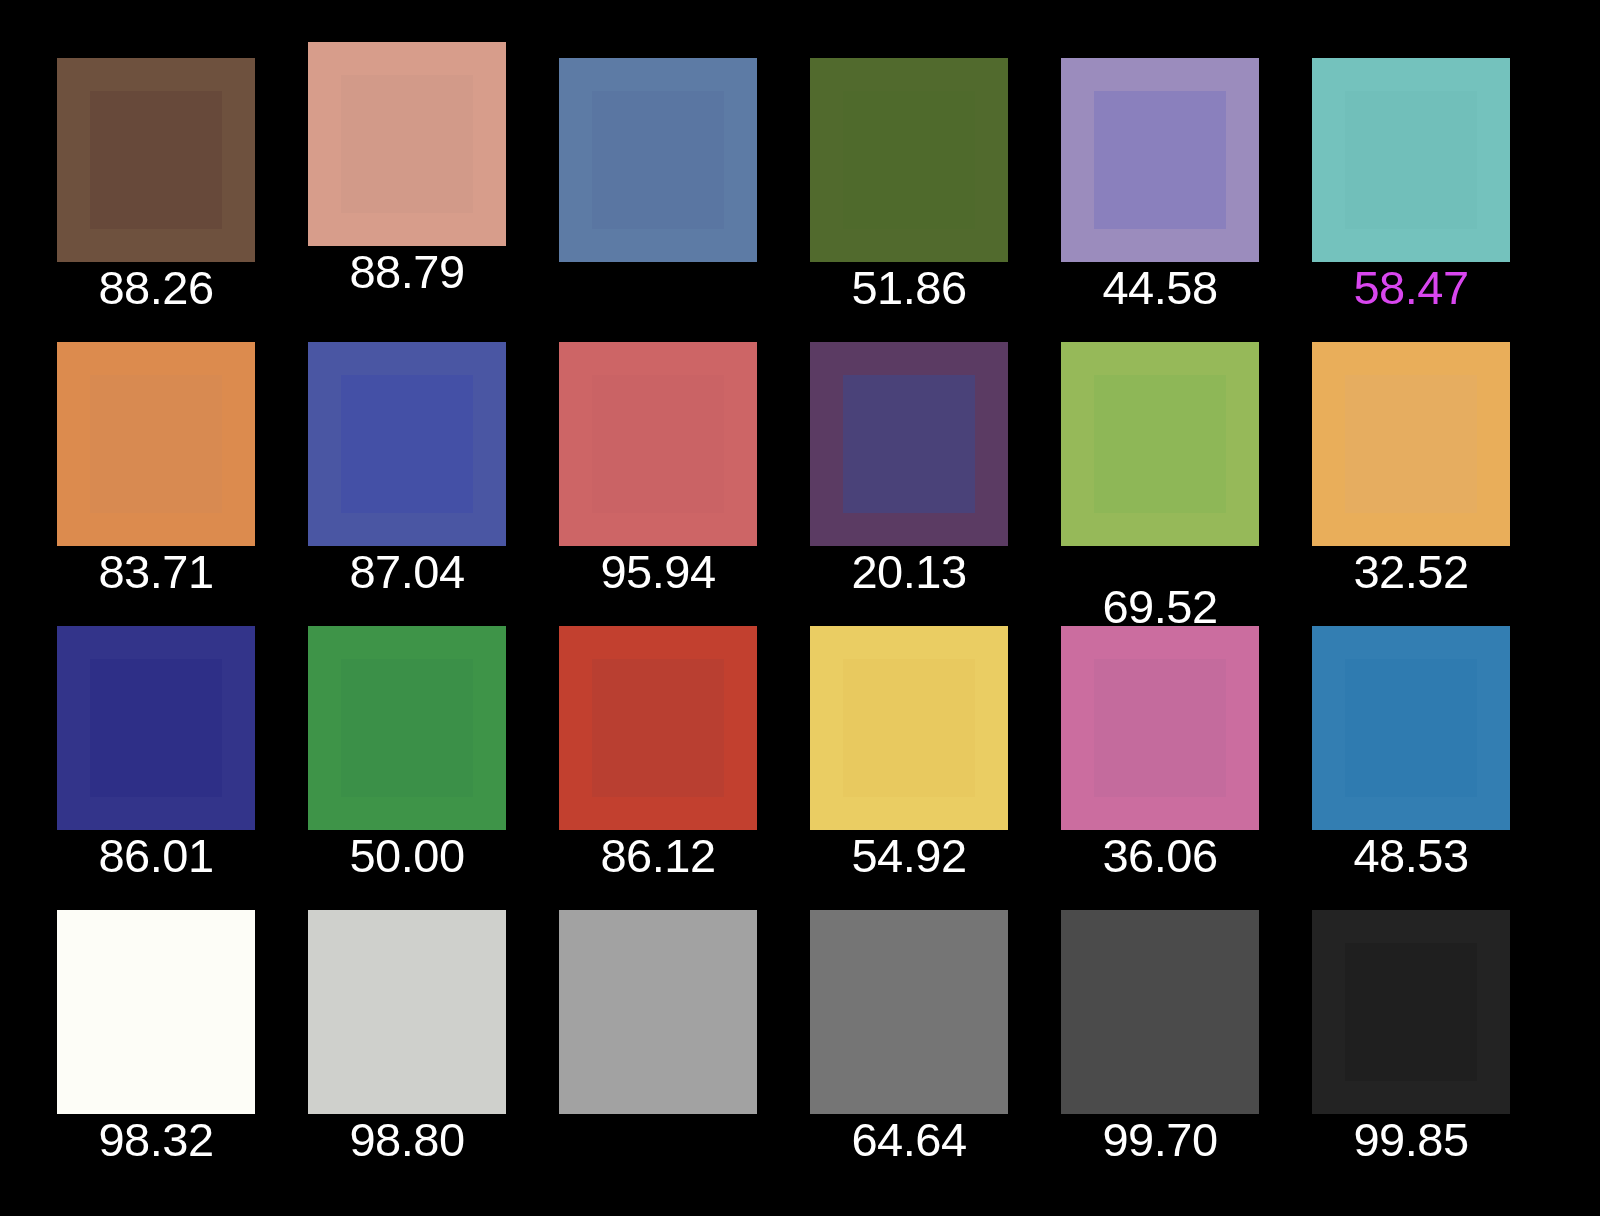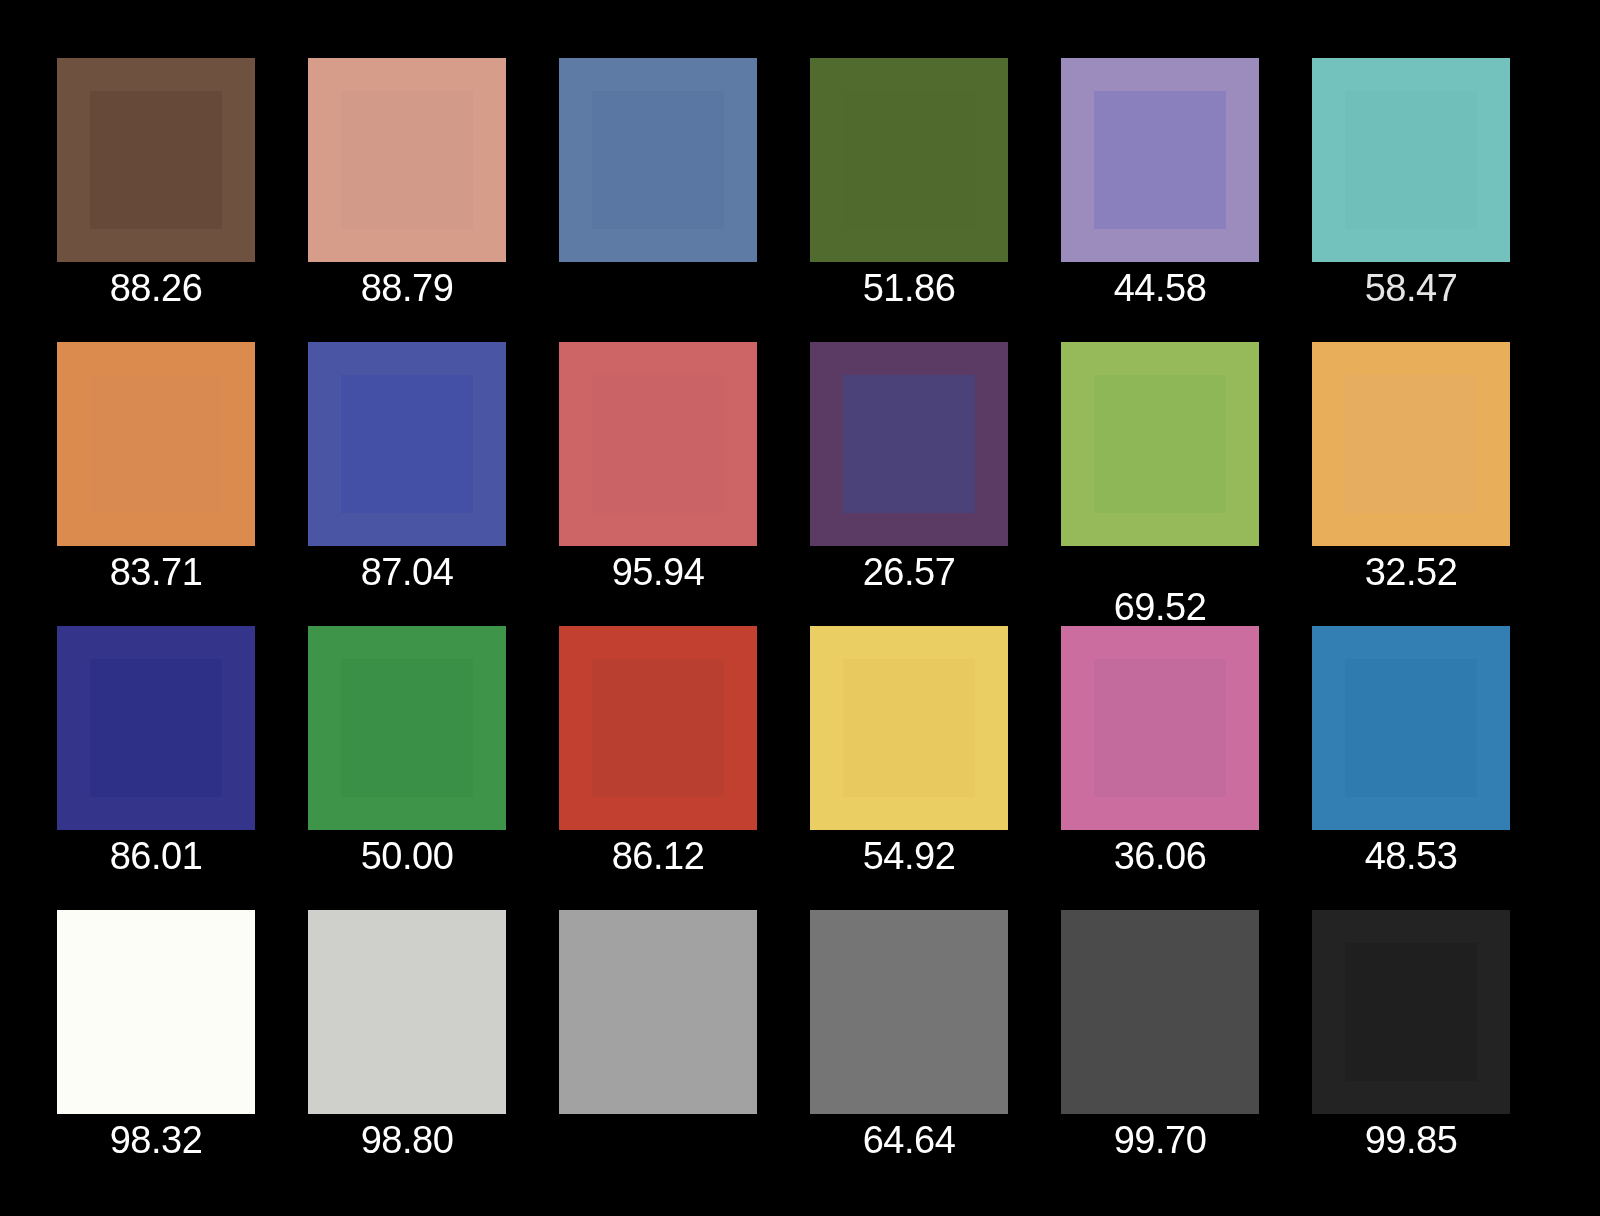--- a/index.html
+++ b/index.html
@@ -41,38 +41,38 @@
     width: 132px;
     height: 138px;
   }
 
   .patch-label {
     display: block;
     width: 198px;
     text-align: center;
     color: #ffffff;
     font-family: "Liberation Sans", sans-serif;
-    font-size: 38px;
+    font-size: 47px;
     line-height: 52px;
     letter-spacing: -0.5px;
     font-weight: 400;
     white-space: nowrap;
   }
 </style>
 </head>
 <body>
 
 <div id="chart-root" style="background: rgb(0, 0, 0);">
     <div class="patch-cell" style="left: 57px; top: 58px; width: 198px;">
       <div class="patch-swatch" style="width: 198px; height: 204px; background: rgb(110, 81, 62);">
         <div class="patch-inner" style="left: 33px; top: 33px; width: 132px; height: 138px; background: rgb(103, 73, 58);"></div>
       </div>
       <span class="patch-label" style="width: 198px; color: rgb(255, 255, 255);">88.26</span>
     </div>
-    <div class="patch-cell" style="left: 308px; top: 58px; width: 198px;">
+    <div class="patch-cell" style="left: 308px; top: 42px; width: 198px;">
       <div class="patch-swatch" style="width: 198px; height: 204px; background: rgb(215, 157, 139);">
         <div class="patch-inner" style="left: 33px; top: 33px; width: 132px; height: 138px; background: rgb(210, 154, 137);"></div>
       </div>
       <span class="patch-label" style="width: 198px; color: rgb(255, 255, 255);">88.79</span>
     </div>
     <div class="patch-cell" style="left: 559px; top: 58px; width: 198px;">
       <div class="patch-swatch" style="width: 198px; height: 204px; background: rgb(93, 123, 165);">
         <div class="patch-inner" style="left: 33px; top: 33px; width: 132px; height: 138px; background: rgb(90, 118, 162);"></div>
       </div>
     </div>
@@ -85,21 +85,21 @@
     <div class="patch-cell" style="left: 1061px; top: 58px; width: 198px;">
       <div class="patch-swatch" style="width: 198px; height: 204px; background: rgb(155, 140, 189);">
         <div class="patch-inner" style="left: 33px; top: 33px; width: 132px; height: 138px; background: rgb(138, 128, 189);"></div>
       </div>
       <span class="patch-label" style="width: 198px; color: rgb(255, 255, 255);">44.58</span>
     </div>
     <div class="patch-cell" style="left: 1312px; top: 58px; width: 198px;">
       <div class="patch-swatch" style="width: 198px; height: 204px; background: rgb(116, 194, 189);">
         <div class="patch-inner" style="left: 33px; top: 33px; width: 132px; height: 138px; background: rgb(113, 191, 186);"></div>
       </div>
-      <span class="patch-label" style="width: 198px; color: #e5e5e5;">58.47</span>
+      <span class="patch-label" style="width: 198px; color: #d946ef;">58.47</span>
     </div>
     <div class="patch-cell" style="left: 57px; top: 342px; width: 198px;">
       <div class="patch-swatch" style="width: 198px; height: 204px; background: rgb(220, 139, 78);">
         <div class="patch-inner" style="left: 33px; top: 33px; width: 132px; height: 138px; background: rgb(216, 138, 81);"></div>
       </div>
       <span class="patch-label" style="width: 198px; color: rgb(255, 255, 255);">83.71</span>
     </div>
     <div class="patch-cell" style="left: 308px; top: 342px; width: 198px;">
       <div class="patch-swatch" style="width: 198px; height: 204px; background: rgb(74, 86, 163);">
         <div class="patch-inner" style="left: 33px; top: 33px; width: 132px; height: 138px; background: rgb(68, 80, 166);"></div>
@@ -109,21 +109,21 @@
     <div class="patch-cell" style="left: 559px; top: 342px; width: 198px;">
       <div class="patch-swatch" style="width: 198px; height: 204px; background: rgb(205, 101, 102);">
         <div class="patch-inner" style="left: 33px; top: 33px; width: 132px; height: 138px; background: rgb(202, 99, 101);"></div>
       </div>
       <span class="patch-label" style="width: 198px; color: rgb(255, 255, 255);">95.94</span>
     </div>
     <div class="patch-cell" style="left: 810px; top: 342px; width: 198px;">
       <div class="patch-swatch" style="width: 198px; height: 204px; background: rgb(91, 59, 99);">
         <div class="patch-inner" style="left: 33px; top: 33px; width: 132px; height: 138px; background: rgb(74, 66, 121);"></div>
       </div>
-      <span class="patch-label" style="width: 198px; color: rgb(255, 255, 255);">26.57</span>
+      <span class="patch-label" style="width: 198px; color: rgb(255, 255, 255);">20.13</span>
     </div>
     <div class="patch-cell" style="left: 1061px; top: 342px; width: 198px;">
       <div class="patch-swatch" style="width: 198px; height: 204px; background: rgb(150, 185, 89);">
         <div class="patch-inner" style="left: 33px; top: 33px; width: 132px; height: 138px; background: rgb(142, 183, 87);"></div>
       </div>
       <span class="patch-label" style="width: 198px; color: rgb(255, 255, 255); margin-top: 35px;">69.52</span>
     </div>
     <div class="patch-cell" style="left: 1312px; top: 342px; width: 198px;">
       <div class="patch-swatch" style="width: 198px; height: 204px; background: rgb(233, 174, 90);">
         <div class="patch-inner" style="left: 33px; top: 33px; width: 132px; height: 138px; background: rgb(230, 173, 96);"></div>

